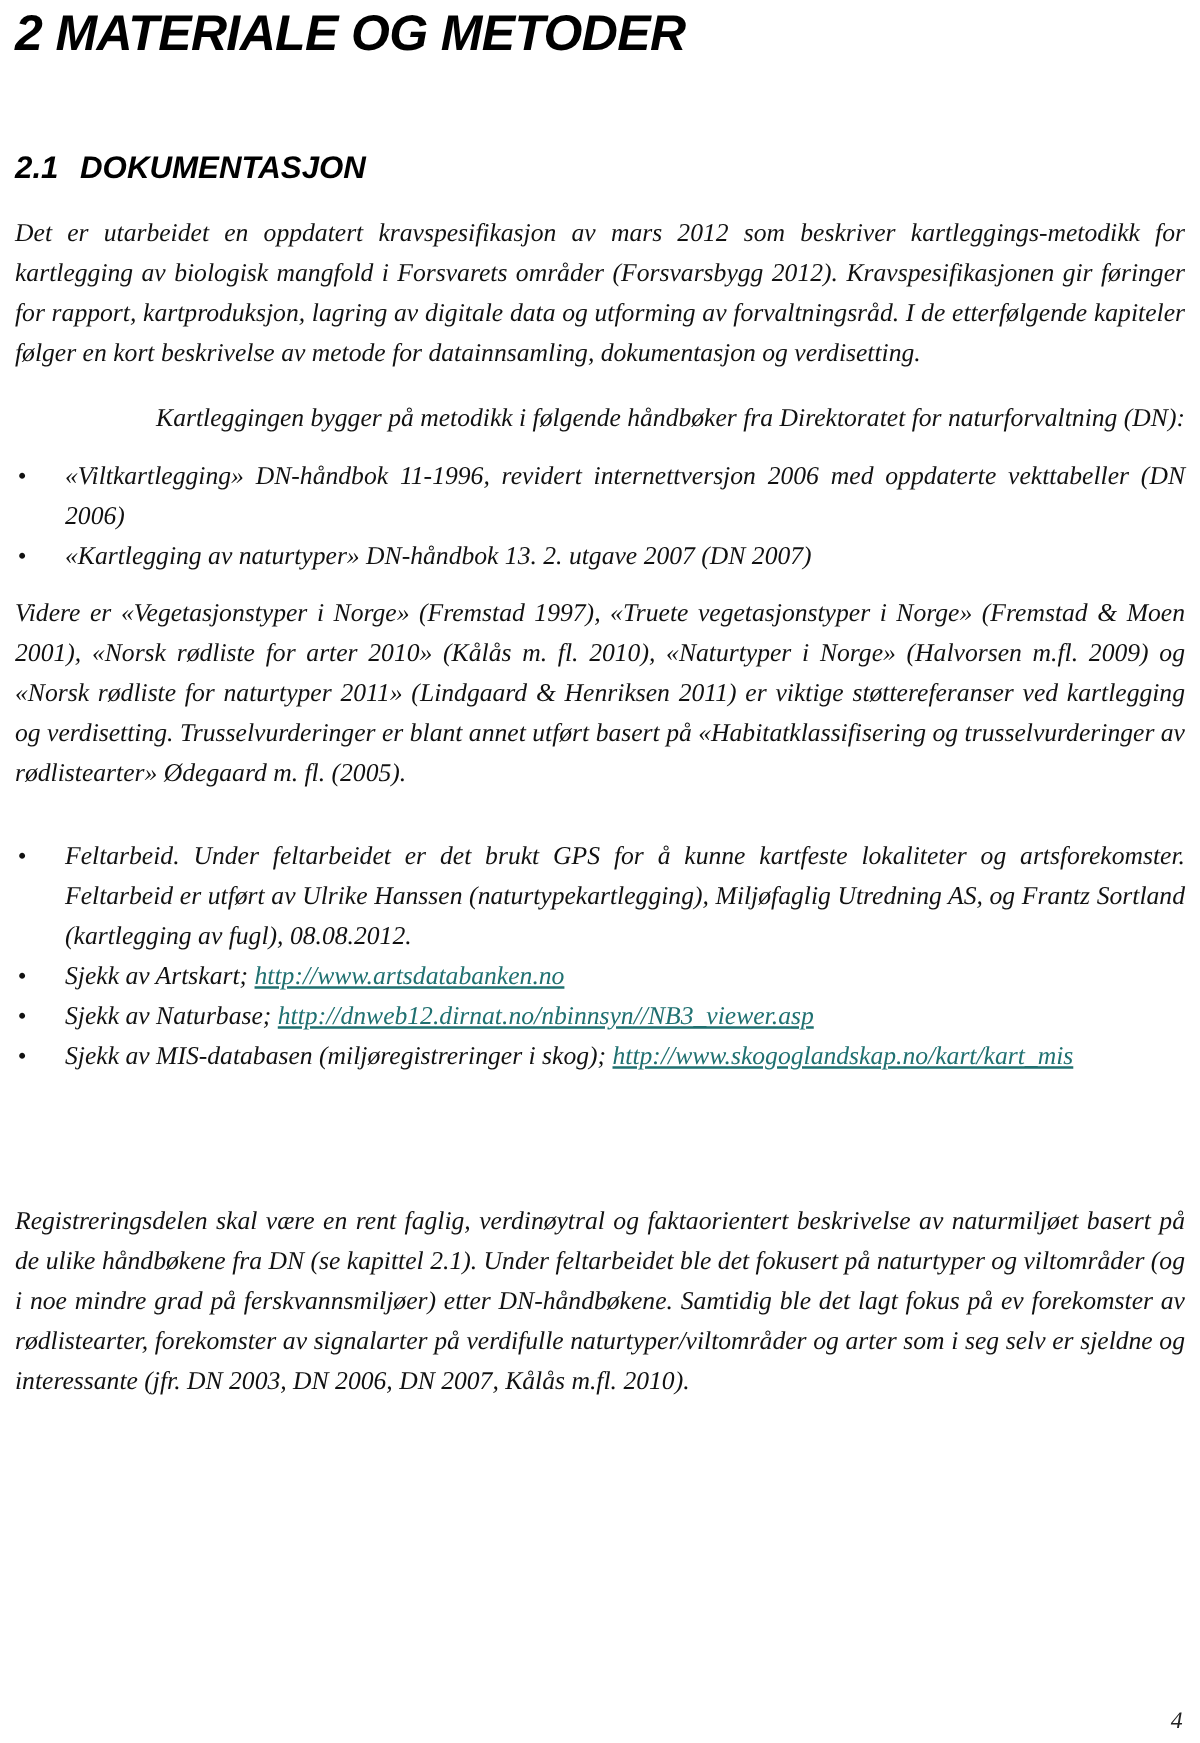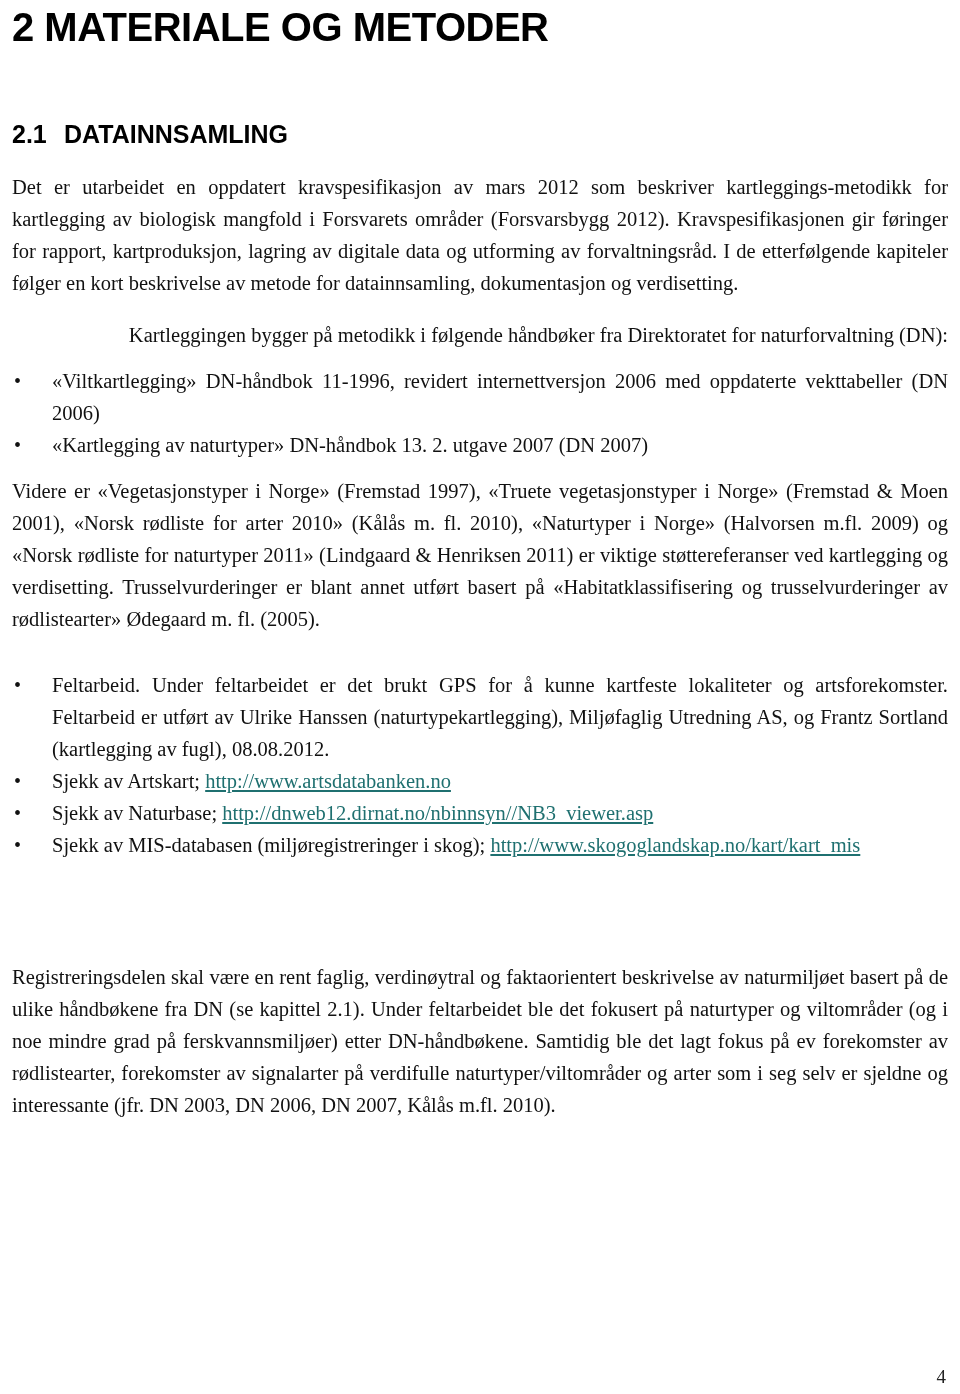--- a/index.html
+++ b/index.html
@@ -14,20 +14,21 @@
     font-family: "Liberation Serif", "DejaVu Serif", serif;
     color: #000000;
     overflow: hidden;
   }
   .page {
     position: relative;
     width: 960px;
     height: 1394px;
     box-sizing: border-box;
     padding: 0 12px;
+    font-style: italic;
   }
 
   
   .h1 {
     font-family: "Liberation Sans", "DejaVu Sans", sans-serif;
     font-weight: bold;
     font-size: 40px;
     line-height: 1.05;
     letter-spacing: -0.5px;
     margin: 0;
@@ -103,21 +104,21 @@
 </style>
 </head>
 <body>
 
 <div class="page">
 
   <h1 class="h1">2 MATERIALE OG METODER</h1>
 
   <div class="sp-h1-to-h2"></div>
 
-  <h2 class="h2"><span class="h2-num">2.1</span><span>DATAINNSAMLING</span></h2>
+  <h2 class="h2"><span class="h2-num">2.1</span><span>DOKUMENTASJON</span></h2>
 
   <div class="sp-h2-to-p"></div>
 
   <p class="para">Det er utarbeidet en oppdatert kravspesifikasjon av mars 2012 som beskriver kartleggings-metodikk for kartlegging av biologisk mangfold i Forsvarets områder (Forsvarsbygg 2012). Kravspesifikasjonen gir føringer for rapport, kartproduksjon, lagring av digitale data og utforming av forvaltningsråd. I de etterfølgende kapiteler følger en kort beskrivelse av metode for datainnsamling, dokumentasjon og verdisetting.</p>
 
   <div class="sp-p"></div>
 
   <p class="para nojust">Kartleggingen bygger på metodikk i følgende håndbøker fra Direktoratet for naturforvaltning (DN):</p>
 
   <div class="sp-small"></div>

